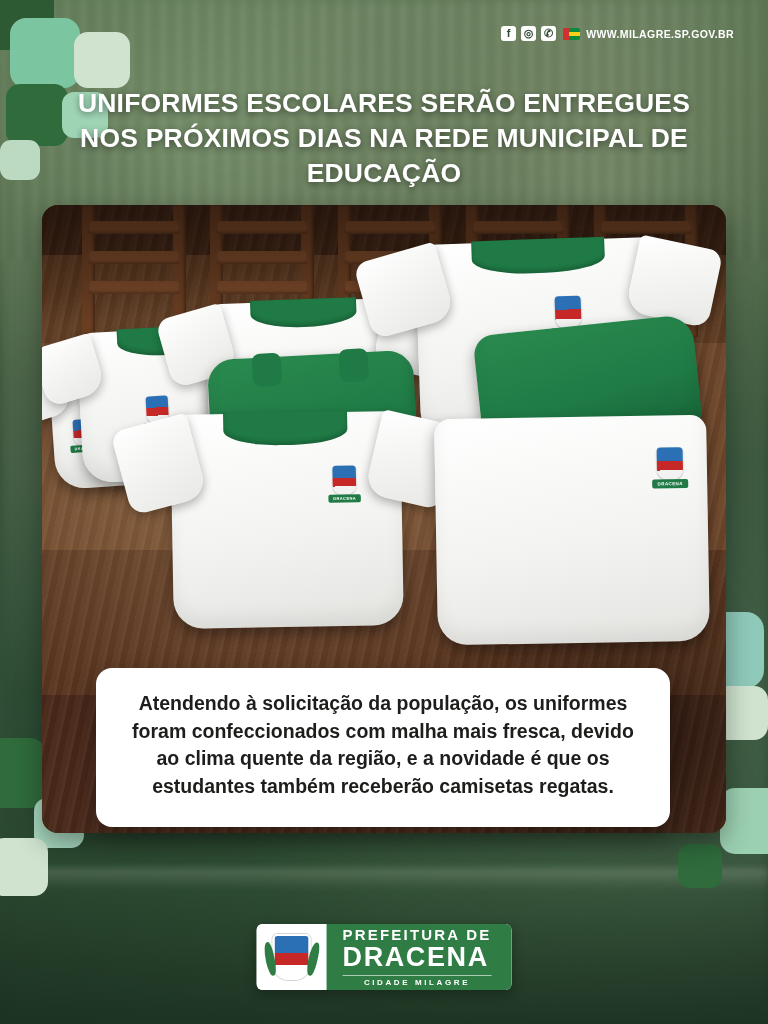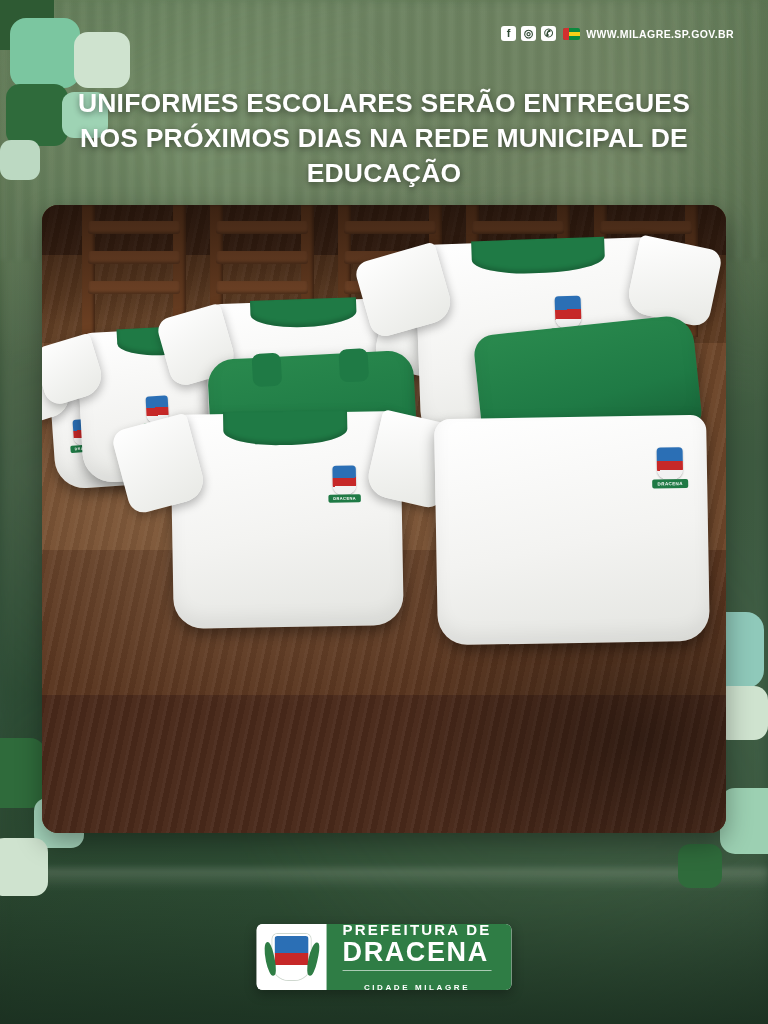--- a/index.html
+++ b/index.html
@@ -248,21 +248,21 @@
     padding: 8px 20px 8px 16px;
     display: flex; flex-direction: column; justify-content: center;
     line-height: 1;
   }
   .fl-pref { font-size: 15px; font-weight: bold; letter-spacing: 2.2px; }
   .fl-city { font-size: 27px; font-weight: bold; letter-spacing: 1.6px; margin-top: 2px; }
   .fl-slogan {
     font-size: 8px; font-weight: bold; letter-spacing: 2.6px;
     margin-top: 4px; text-align: center;
     border-top: 1px solid rgba(255,255,255,0.6);
-    padding-top: 13px;
+    padding-top: 3px;
   }
 </style>
 </head>
 <body>
 
 <div class="poster">
 
   <div class="bg-base"></div>
   <div class="bg-blur-blobs"></div>
   <div class="bg-vert-streaks"></div>
@@ -413,20 +413,21 @@
     </div>
 
     <div class="shirt" style="left: 394px; top: 212px; width: 272px; height: 226px; transform: rotate(-1deg);">
       <div class="body"></div>
       <div class="crest" style="left: 222px; top: 32px;">
         <span class="tag">DRACENA</span>
       </div>
     </div>
   </div>
 
+  <div class="caption">Atendendo à solicitação da população, os uniformes foram confeccionados com malha mais fresca, devido ao clima quente da região, e a novidade é que os estudantes também receberão camisetas regatas.</div>
 
   <div class="footer-logo">
     <div class="fl-left">
       <div class="fl-shield">
         <span class="wreath-l"></span>
           <span class="wreath-r"></span>
       </div>
     </div>
     <div class="fl-right">
       <span class="fl-pref">PREFEITURA DE</span>

